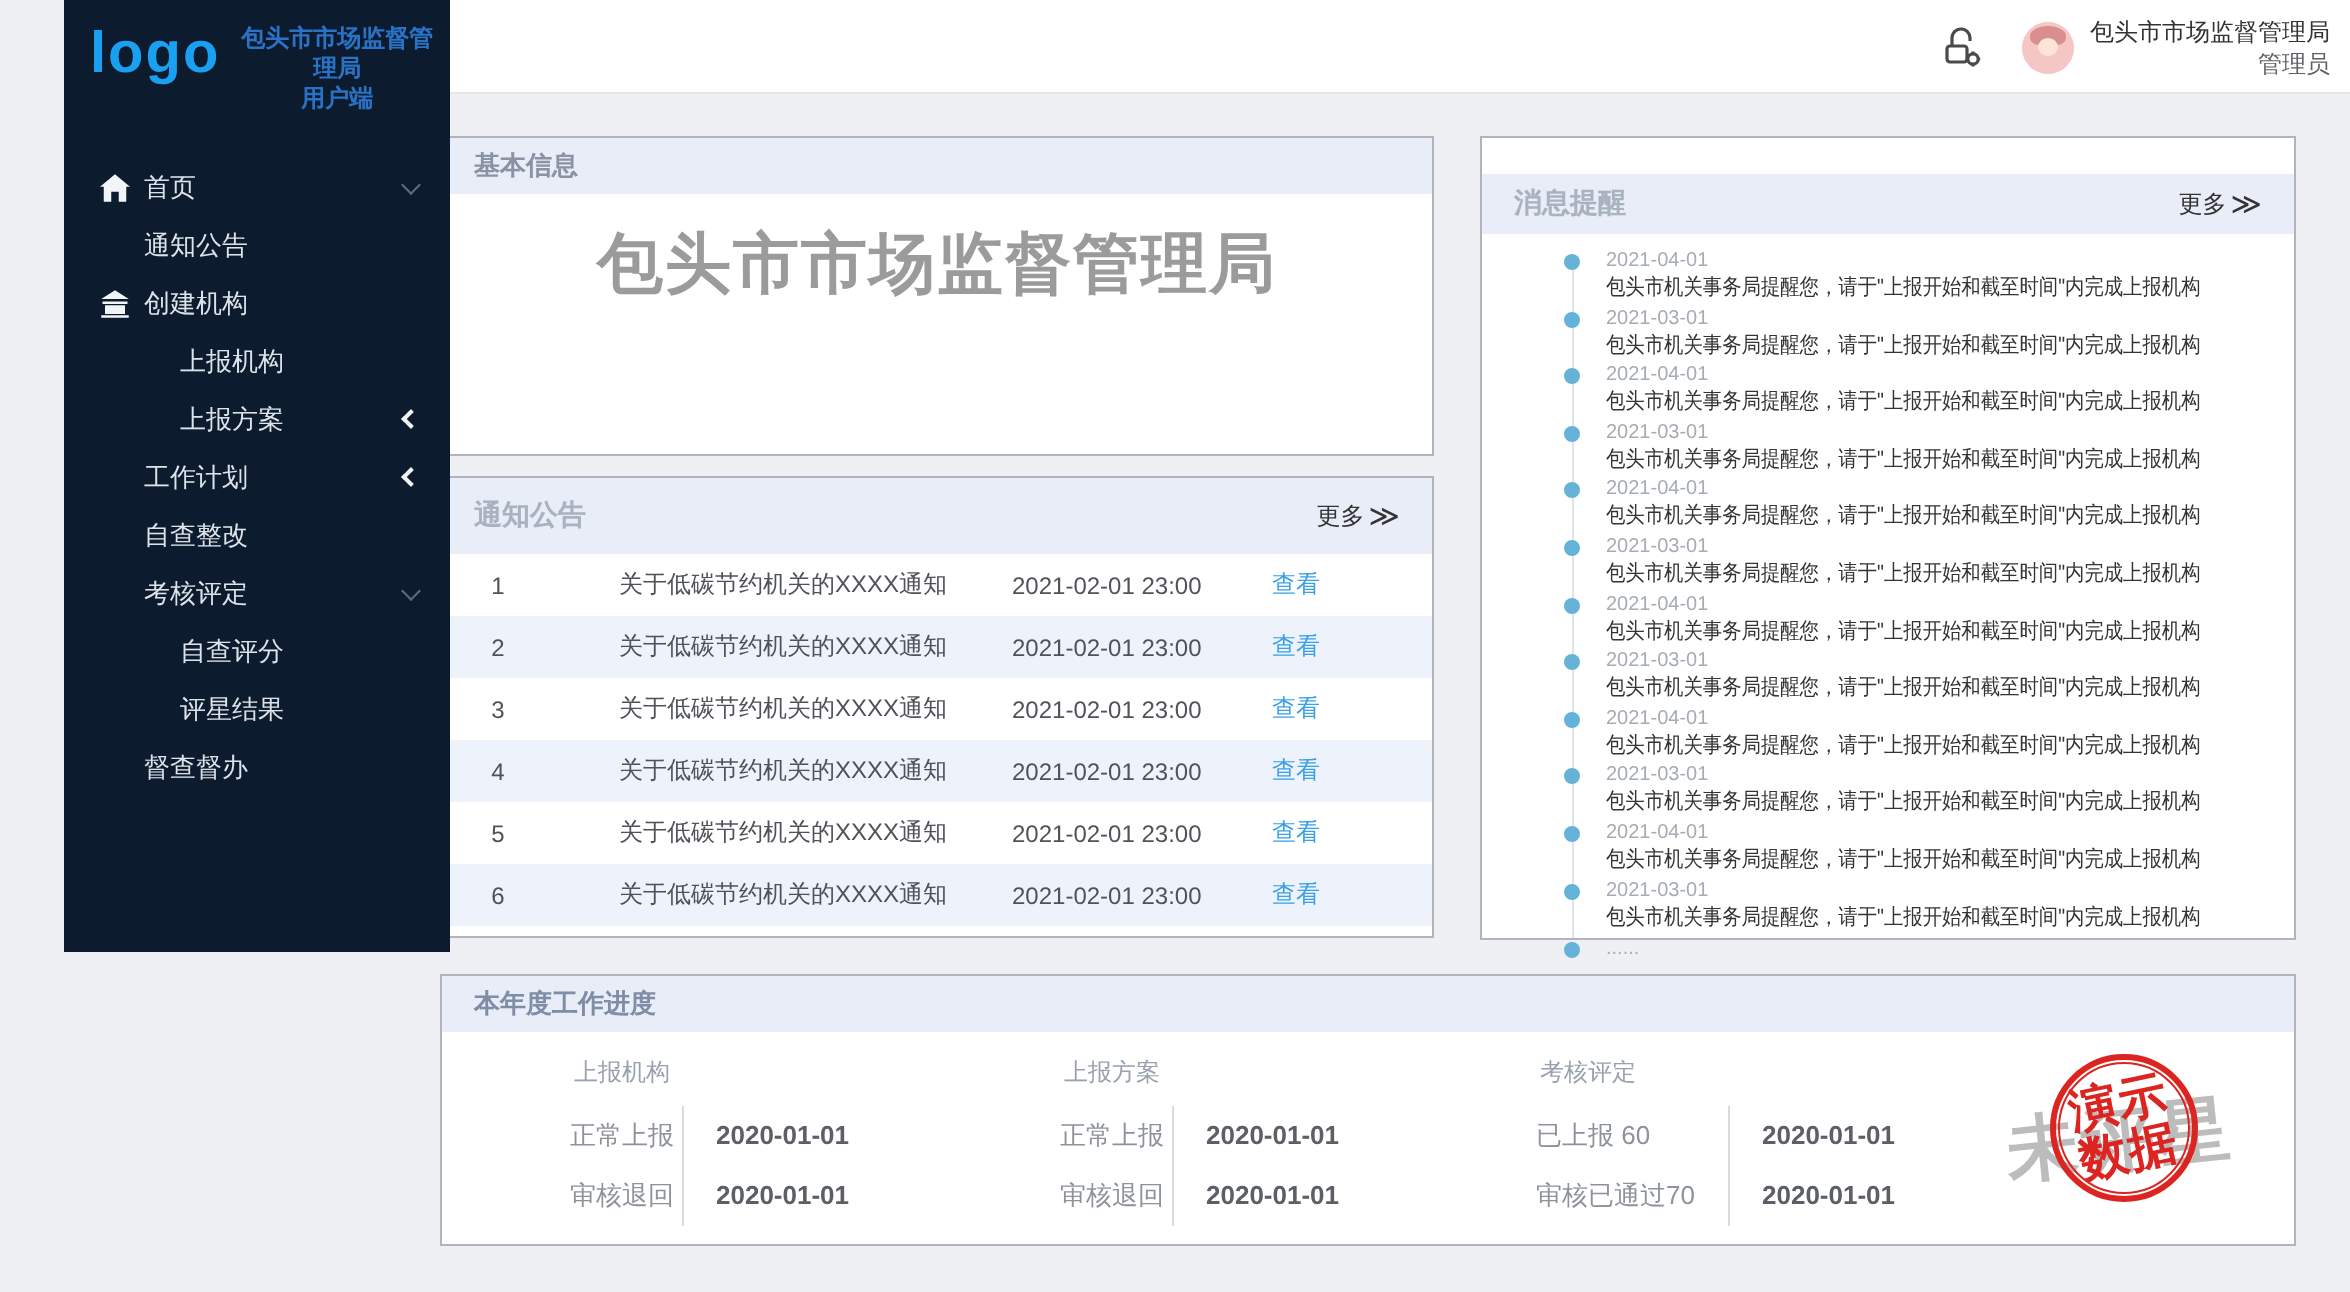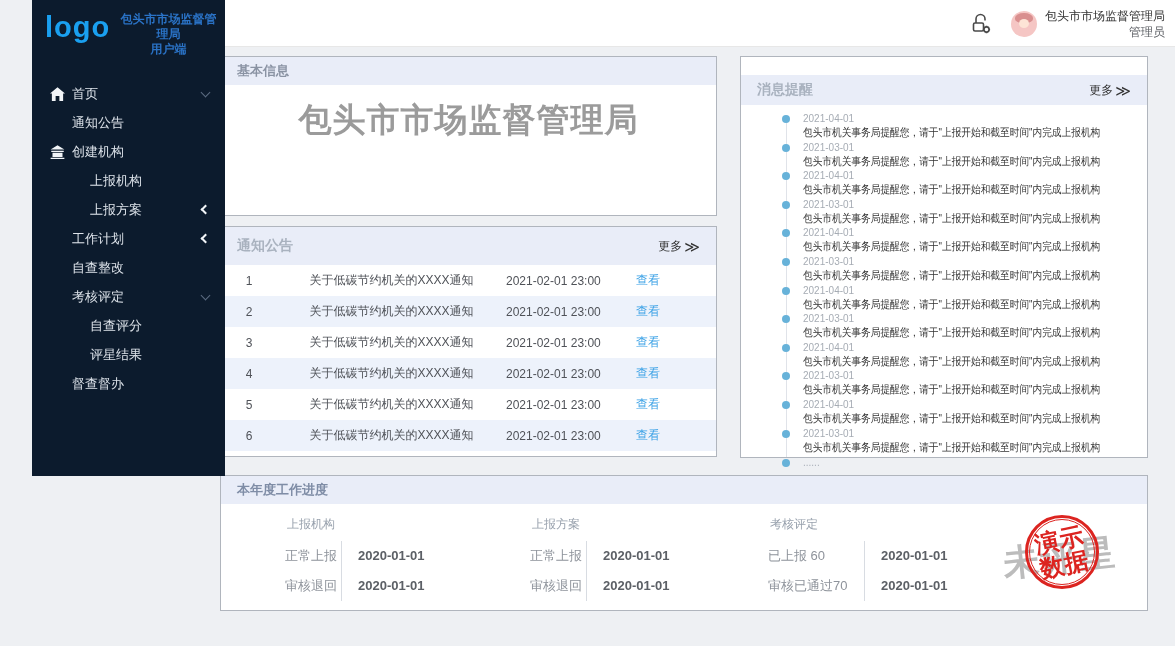--- a/index.html
+++ b/index.html
@@ -26,21 +26,21 @@
   .topbar-right { position:absolute; right:10px; top:0; height:47px; display:flex; align-items:center; }
   .lock-icon { width:24px; height:24px; margin-right:18px; cursor:pointer; }
   .avatar { width:26px; height:26px; border-radius:50%; background:#f5c6c4; position:relative; overflow:hidden; margin-right:8px; cursor:pointer; }
   .avatar::before { content:""; position:absolute; left:4px; top:2px; width:18px; height:10px; border-radius:50% 50% 40% 40%; background:#d98f8f; }
   .avatar::after { content:""; position:absolute; left:8px; top:8px; width:10px; height:9px; border-radius:50%; background:#fde4d6; }
   .user-box { text-align:center; cursor:pointer; }
   .user-name { font-size:12px; color:#333; line-height:16px; }
   .user-role { font-size:12px; color:#5e6166; line-height:16px;text-align:right; }
 
   
-  .content { position:absolute; left:193px; top:36px; width:982px; height:598px; }
+  .content { position:absolute; left:193px; top:48px; width:982px; height:598px; }
   .panel { position:absolute; background:#fff; border:1px solid #b0b5bd; }
   .panel-head { background:#e9edf8; display:flex; align-items:center; padding:0 16px; font-weight:bold; }
   .more-link { margin-left:auto; display:flex; align-items:center; cursor:pointer; color:#333; font-weight:normal; }
   .more-txt { font-size:12px; }
   .more-arr { font-size:15px; margin-left:2px; line-height:1; }
 
   
   .panel-basic { left:27px; top:20px; width:497px; height:160px; }
   .panel-basic .panel-head { height:28px; font-size:13px; color:#8a93a3; }
   .org-title { text-align:center; margin-top:13px; font-size:33px; font-weight:bold; color:#9b9b9b; letter-spacing:1px; white-space:nowrap; }

